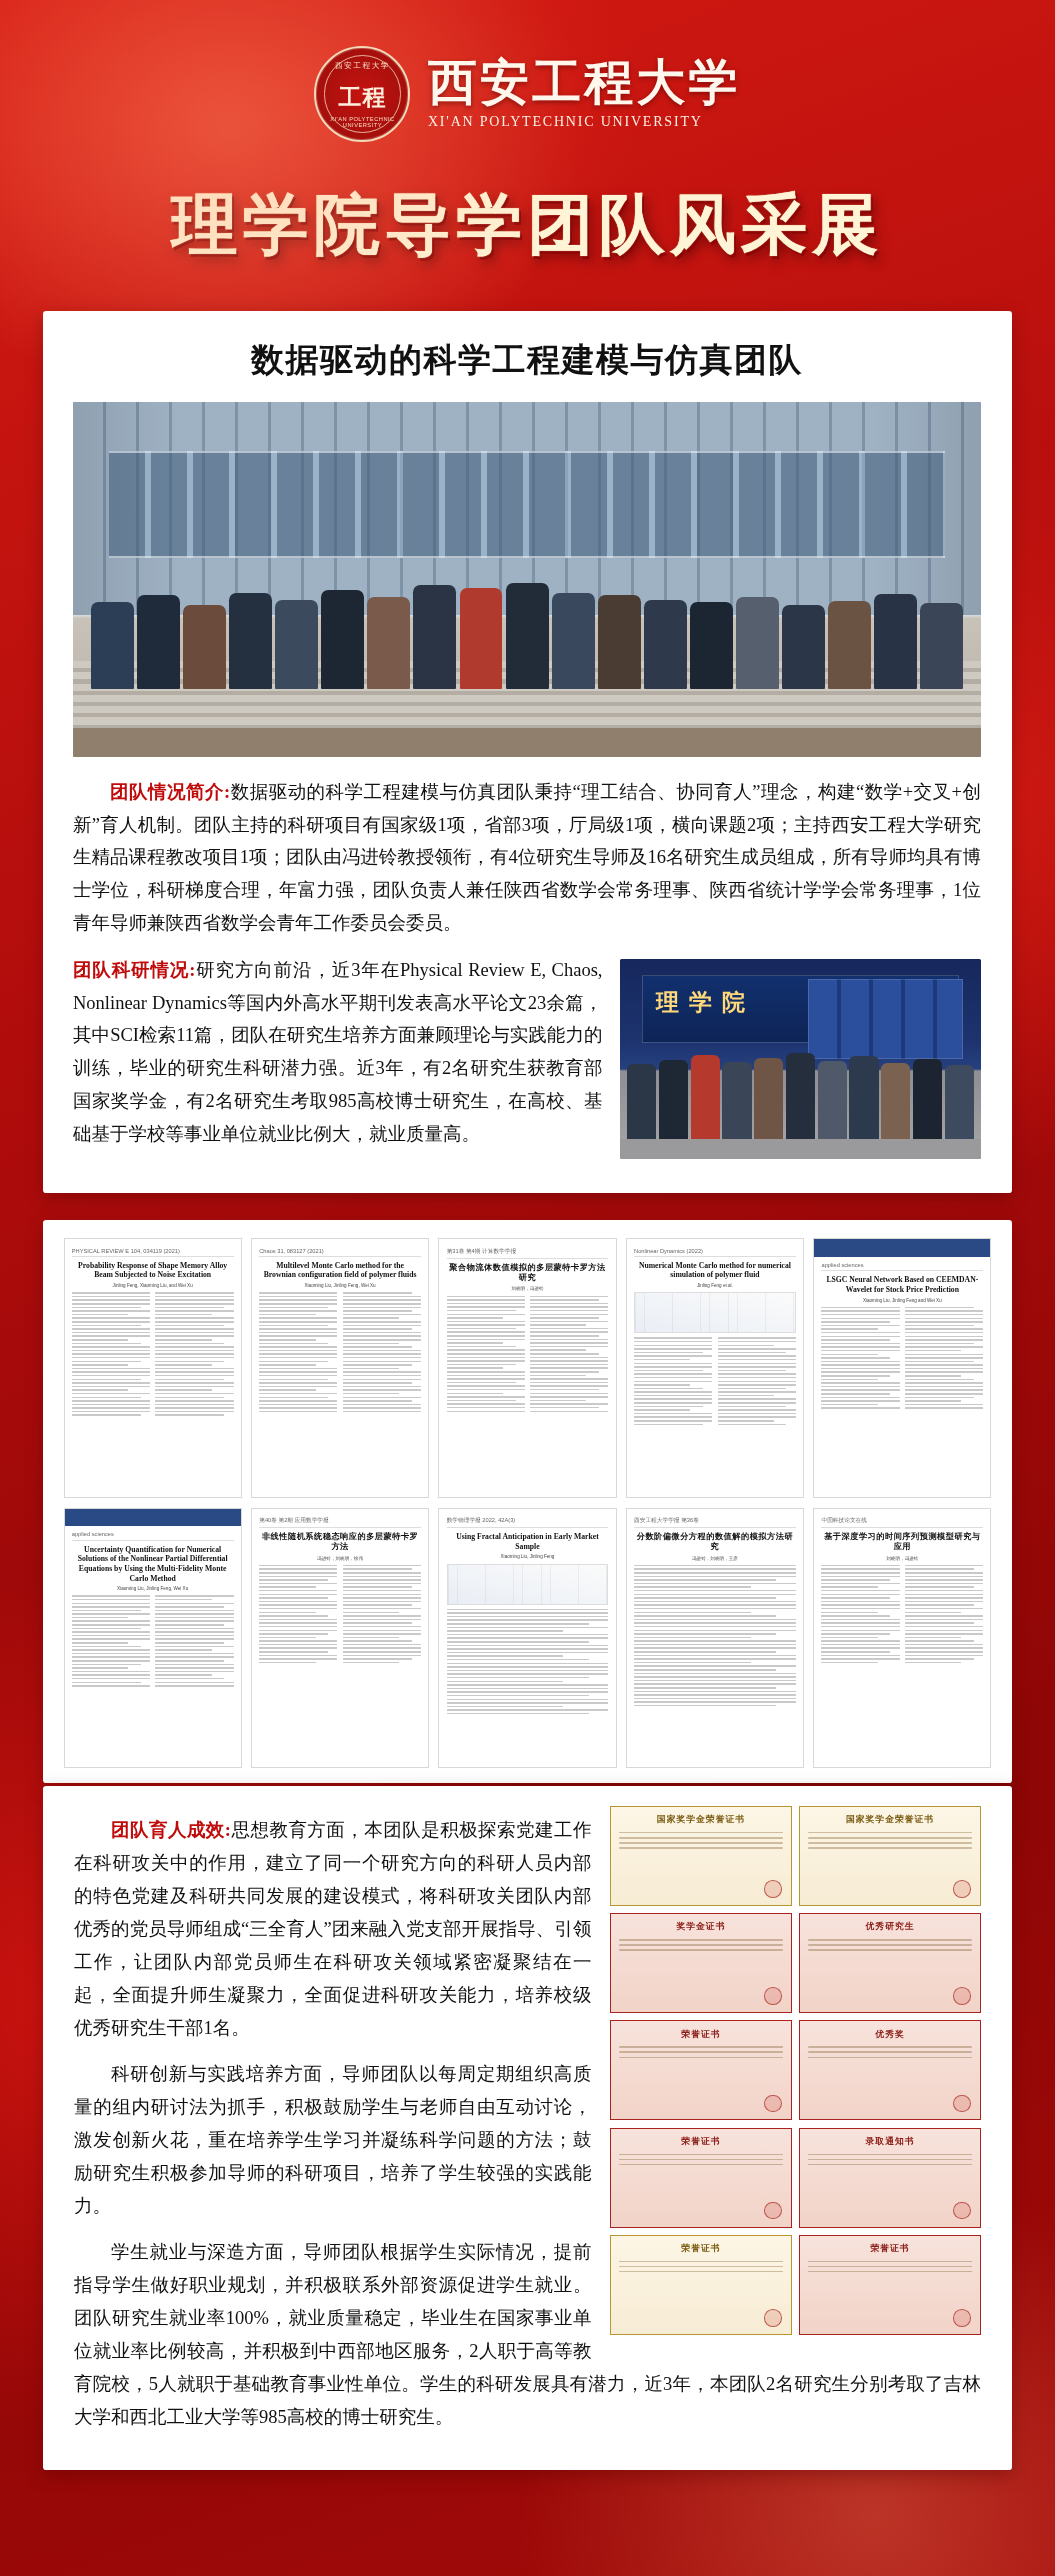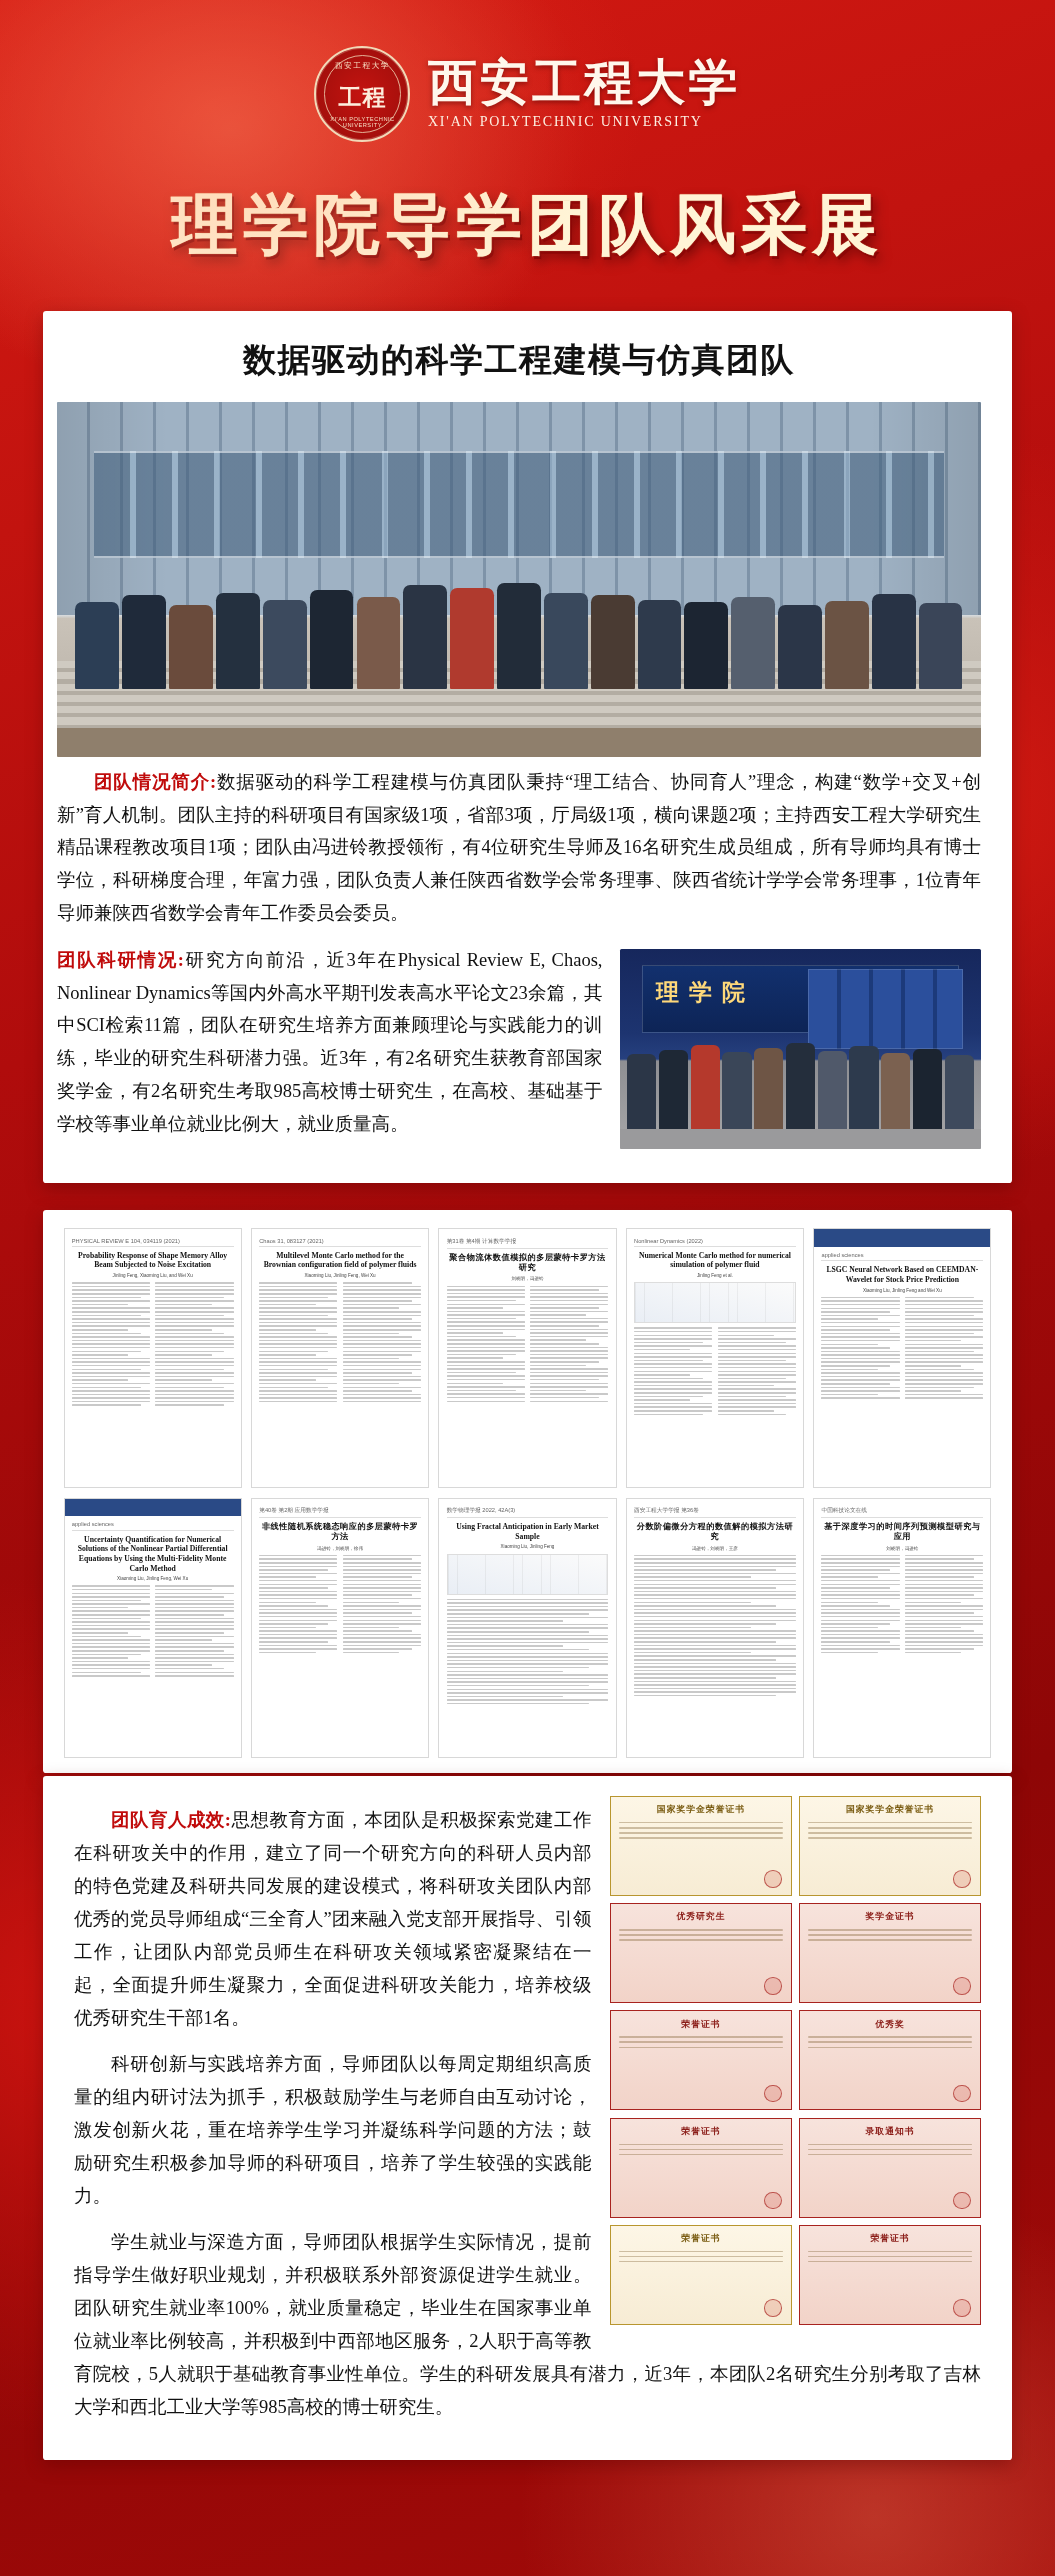--- a/index.html
+++ b/index.html
@@ -105,21 +105,21 @@
 
   
   .panel {
     position:relative;
     margin: 0 auto;
     width: 969px;
     background:#ffffff;
     border-radius: 3.1px;
     box-shadow: 0 5.2px 17.5px rgba(80,0,0,.35);
   }
-  #panel-main { margin-top: 41px; padding: 23px 31px 29px 14px; }
+  #panel-main { margin-top: 41px; padding: 23px 31px 29px 30px; }
   #panel-docs { margin-top: 27px; padding: 18.5px 20.6px 15.5px 20.6px; }
   #panel-bottom { margin-top: 3.1px; padding: 14.4px 31px 36px 31px; }
 
   .team-title {
     text-align:center;
     font-family:"Liberation Serif", serif;
     font-weight:bold;
     font-size: 33px;
     letter-spacing: 1.5px;
     color:#111;
@@ -169,21 +169,21 @@
     font-size: 18.5px;
     line-height: 1.78;
     color:#111;
     text-align: justify;
   }
   .lead {
     color:#c00b0b;
     font-weight:bold;
   }
   .para { margin-top: 13.4px; text-indent: 0; }
-  #para-intro { margin-top: 9px; text-indent: 37px; }
+  #para-intro { margin-top: 19px; text-indent: 37px; }
   .wrap-row { position:relative; }
   .photo-right {
     float:right;
     width: 361px; height: 200px;
     margin: 5.2px 0 5.2px 17.5px;
     border-radius:1.5px;
     overflow:hidden;
     position:relative;
     background: linear-gradient(to bottom, #16275c 0%, #1d3470 42%, #26407f 55%, #8e8f93 56%, #a7a7a9 100%);
   }
@@ -1082,30 +1082,30 @@
         <div class="cert-title">国家奖学金荣誉证书</div>
         <div class="cert-lines">
             <i></i>
             <i></i>
             <i></i>
             <i></i>
           </div>
         <div class="seal-mini"></div>
       </div>
       <div class="cert red">
+        <div class="cert-title">奖学金证书</div>
+        <div class="cert-lines">
+            <i></i>
+            <i></i>
+            <i></i>
+          </div>
+        <div class="seal-mini"></div>
+      </div>
+      <div class="cert red">
         <div class="cert-title">优秀研究生</div>
-        <div class="cert-lines">
-            <i></i>
-            <i></i>
-            <i></i>
-          </div>
-        <div class="seal-mini"></div>
-      </div>
-      <div class="cert red">
-        <div class="cert-title">奖学金证书</div>
         <div class="cert-lines">
             <i></i>
             <i></i>
             <i></i>
           </div>
         <div class="seal-mini"></div>
       </div>
       <div class="cert red">
         <div class="cert-title">荣誉证书</div>
         <div class="cert-lines">

